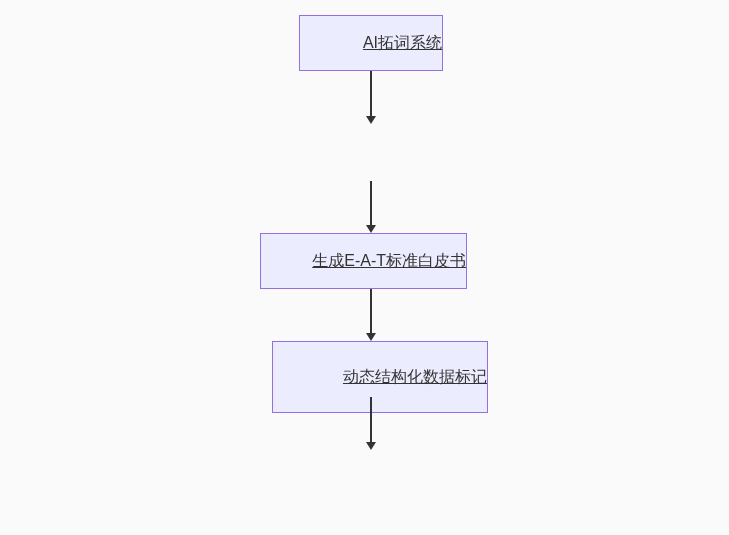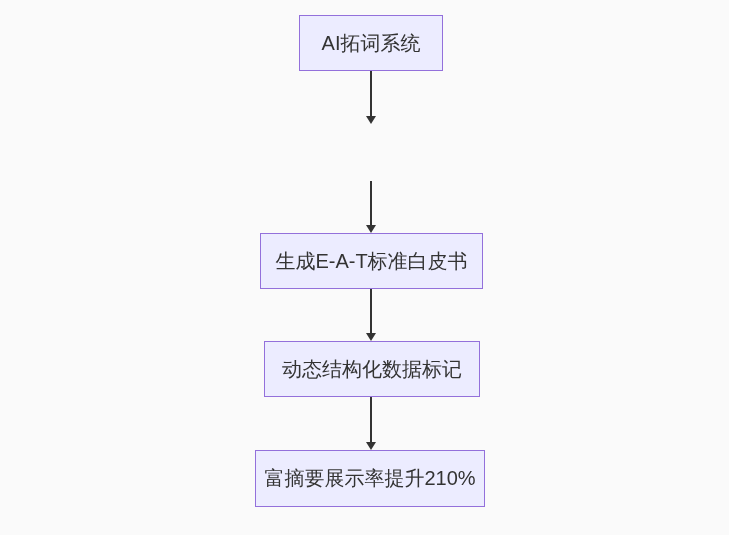--- a/index.html
+++ b/index.html
@@ -16,31 +16,32 @@
     height: 535px;
     background: #fafafa;
     overflow: hidden;
   }
   .node {
     position: absolute;
     box-sizing: border-box;
     background: #ececff;
     border: 1.5px solid #9370db;
     color: #333333;
-    font-size: 20px;
+    font-size: 16px;
     display: flex;
     align-items: center;
-    justify-content: center;
+    justify-content: flex-end;
     text-align: center;
     white-space: nowrap;
+    text-decoration: underline;
   }
   .node-1 { left: 299px; top: 15px;  width: 144px; height: 56px; }
   .node-2 { left: 275px; top: 124px; width: 190px; height: 57px; }
-  .node-3 { left: 260px; top: 233px; width: 223px; height: 56px; }
-  .node-4 { left: 264px; top: 341px; width: 216px; height: 56px; }
+  .node-3 { left: 260px; top: 233px; width: 207px; height: 56px; }
+  .node-4 { left: 272px; top: 341px; width: 216px; height: 72px; }
   .node-5 { left: 255px; top: 450px; width: 230px; height: 57px; }
 
   .arrow {
     position: absolute;
     left: 365px;          
     width: 12px;
   }
   .arrow::before {        
     content: "";
     position: absolute;
@@ -85,17 +86,14 @@
   </div>
 
   <div class="arrow arrow-3"></div>
 
   <div class="node node-4">
     <span>动态结构化数据标记</span>
   </div>
 
   <div class="arrow arrow-4"></div>
 
-  <div class="node node-5">
-    <span>富摘要展示率提升210%</span>
-  </div>
 
 </div>
 
 </body></html>

